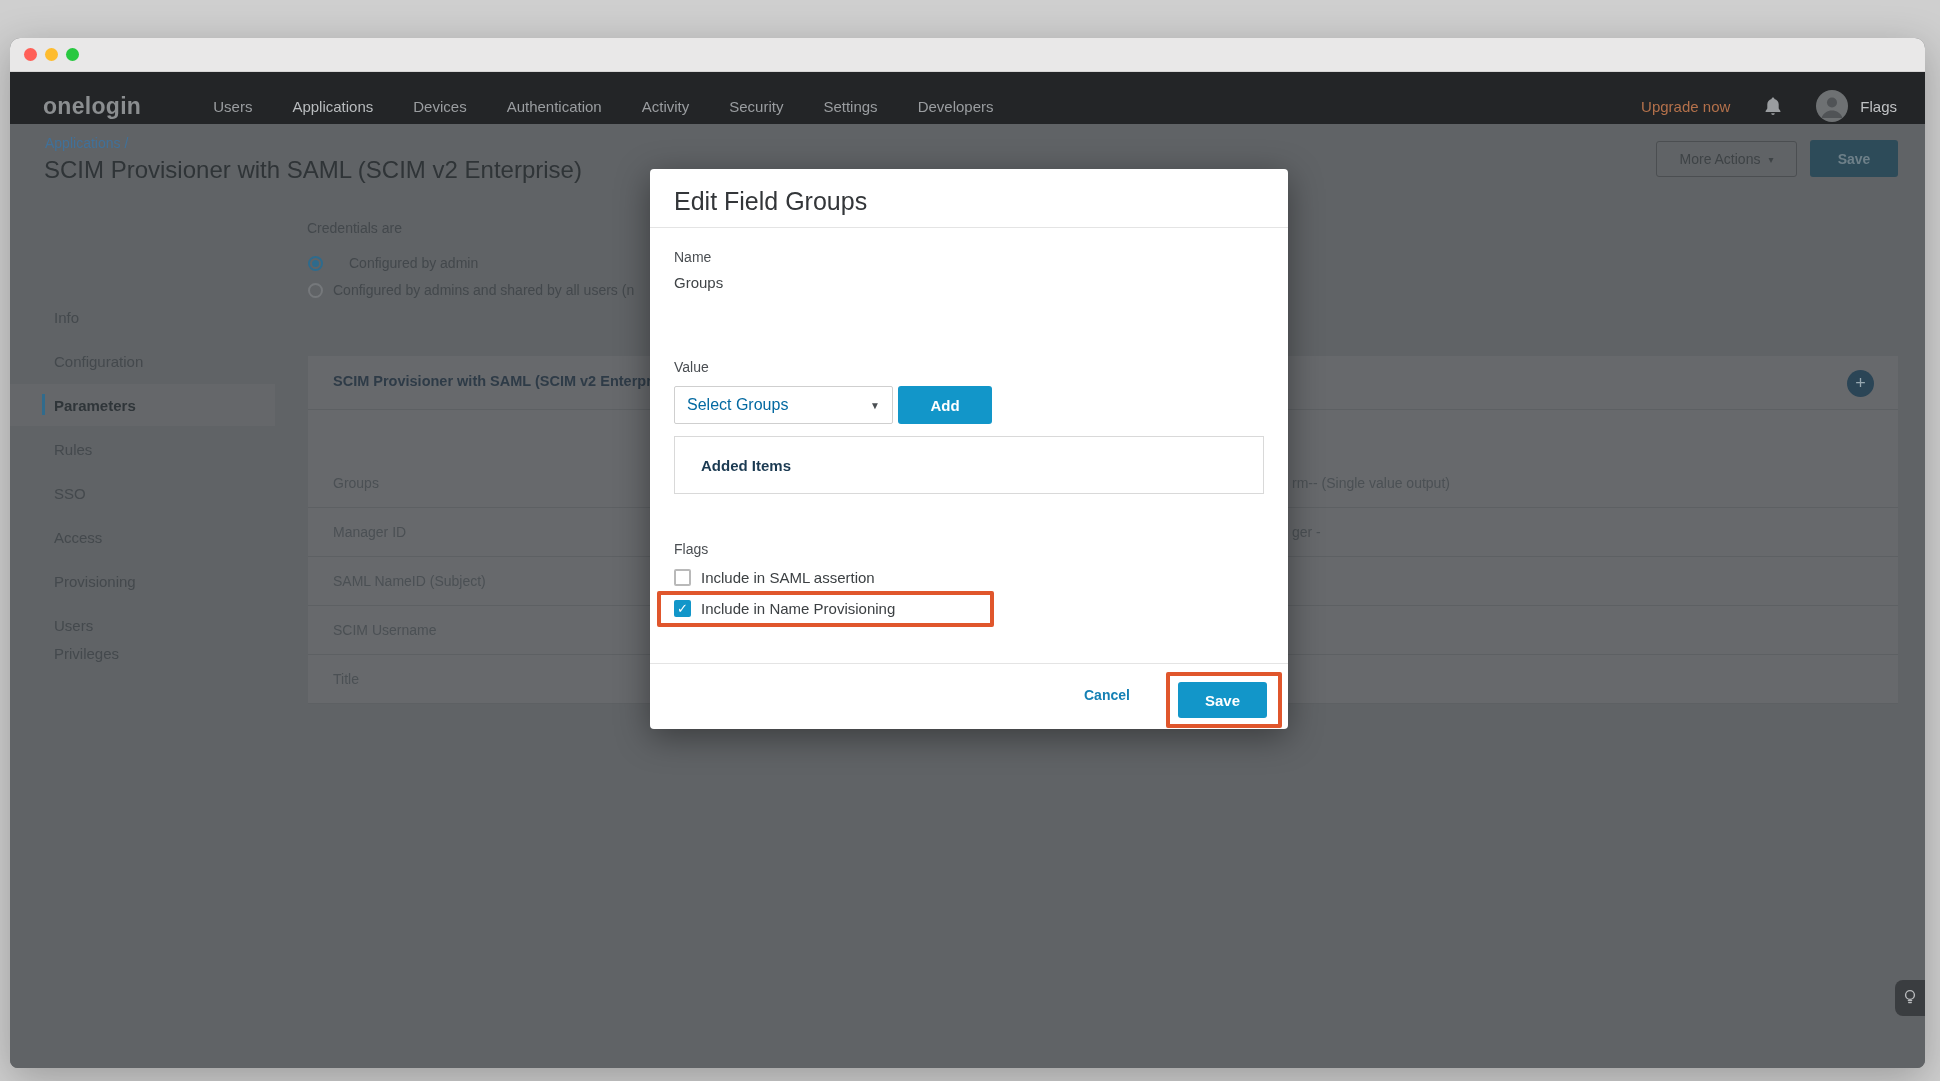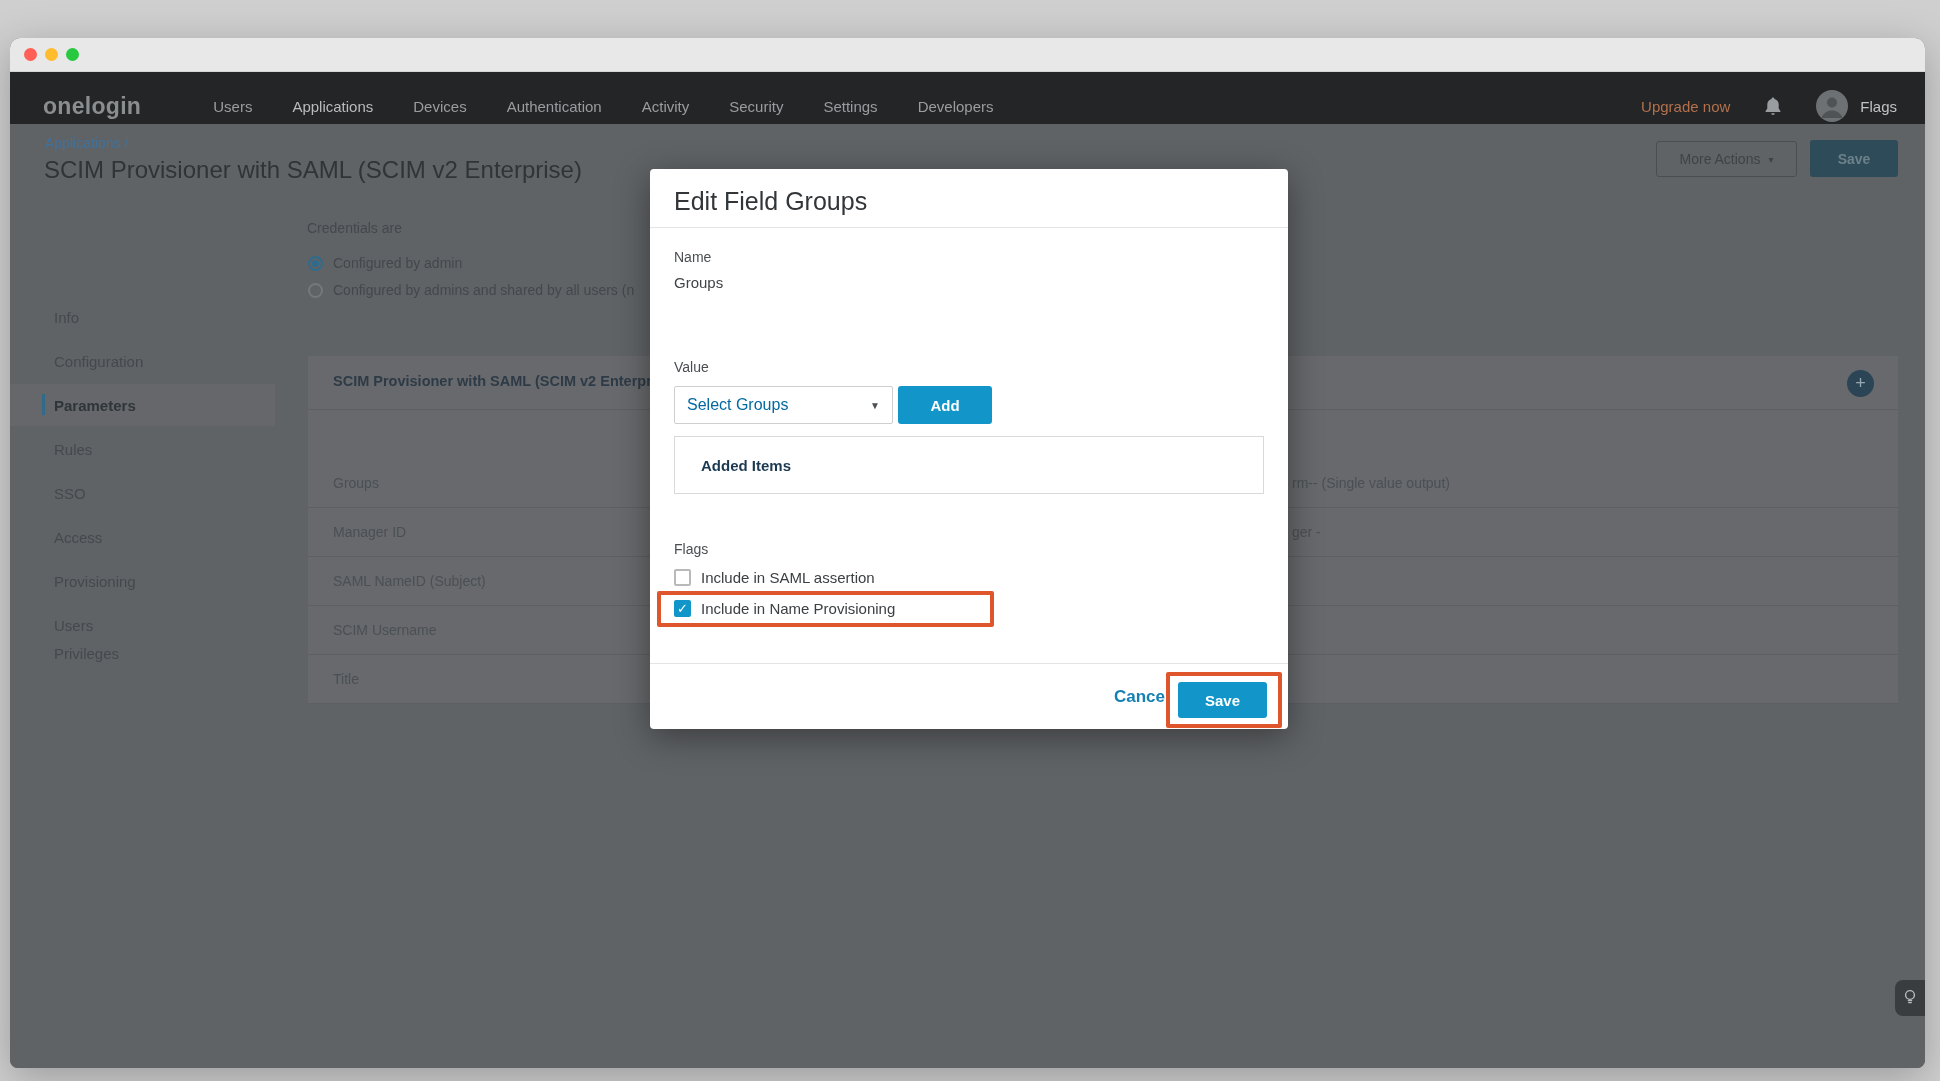--- a/index.html
+++ b/index.html
@@ -87,21 +87,21 @@
   .added-box { position:absolute; left:24px; top:267px; width:590px; height:58px; border:1px solid #d9d9d9; display:flex; align-items:center; }
   .added-title { font-size:15px; font-weight:700; color:#1b3a52; margin-left:26px; }
   .checkbox { position:absolute; left:24px; width:17px; height:17px; border-radius:2px; }
   .checkbox.unchecked { border:2px solid #b9b9b9; background:#fff; }
   .checkbox.checked { background:#1296c9; color:#fff; font-size:13px; font-weight:700; display:flex; align-items:center; justify-content:center; }
   .cb-label { position:absolute; left:51px; font-size:15px; color:#3c4043; white-space:nowrap; }
   .hl-box { position:absolute; border:4px solid #e0562c; border-radius:2px; z-index:5; pointer-events:none; }
   .hl-cb { left:7px; top:422px; width:337px; height:36px; }
   .hl-save { left:516px; top:503px; width:116px; height:56px; }
   .modal-hr-bottom { position:absolute; left:0; top:494px; width:100%; height:1px; background:#e4e4e4; }
-  .m-cancel { position:absolute; left:464px; top:518px; font-size:17px; font-weight:700; color:#1580b4; cursor:pointer; }
+  .m-cancel { position:absolute; left:434px; top:518px; font-size:14px; font-weight:700; color:#1580b4; cursor:pointer; }
   .m-save { position:absolute; left:528px; top:513px; width:89px; height:36px; background:#1296c9; border:none; border-radius:3px;
     color:#fff; font-size:15px; font-weight:700; cursor:pointer; }
 </style>
 </head>
 <body>
 
 <div class="canvas">
   <div class="mac-window">
 
     <div class="titlebar">
@@ -162,21 +162,21 @@
         <div class="side-item" style="top:234px">Rules</div>
         <div class="side-item" style="top:278px">SSO</div>
         <div class="side-item" style="top:322px">Access</div>
         <div class="side-item" style="top:366px">Provisioning</div>
         <div class="side-item" style="top:410px">Users</div>
         <div class="side-item" style="top:438px">Privileges</div>
       </div>
 
       <div class="cred-label">Credentials are</div>
       <span class="radio sel" style="left:298px; top:132px"></span>
-      <span class="radio-label" style="left:323px; top:131px">Configured by admin</span>
+      <span class="radio-label" style="left:339px; top:131px">Configured by admin</span>
       <span class="radio unsel" style="left:298px; top:159px"></span>
       <span class="radio-label" style="left:323px; top:158px">Configured by admins and shared by all users (n</span>
 
       <div class="param-table">
         <div class="pt-header">
           <div class="pt-header-text">SCIM Provisioner with SAML (SCIM v2 Enterpris</div>
           <div class="pt-plus">
             <span>+</span>
           </div>
         </div>

